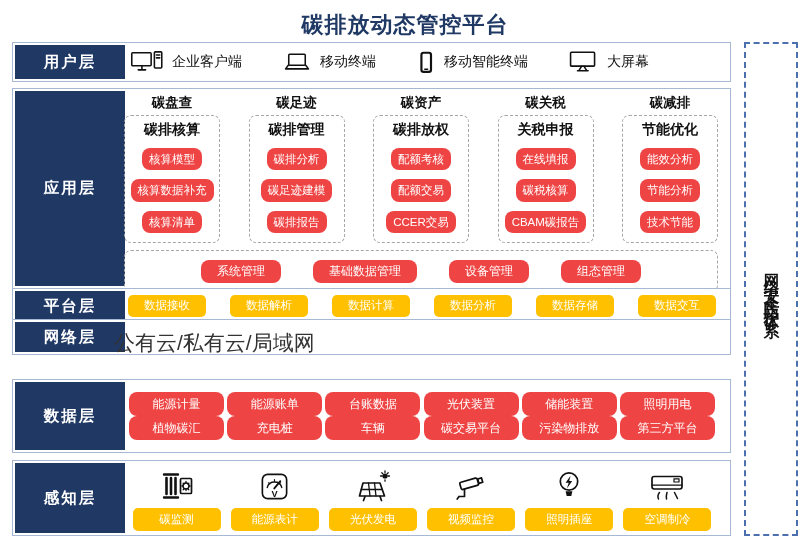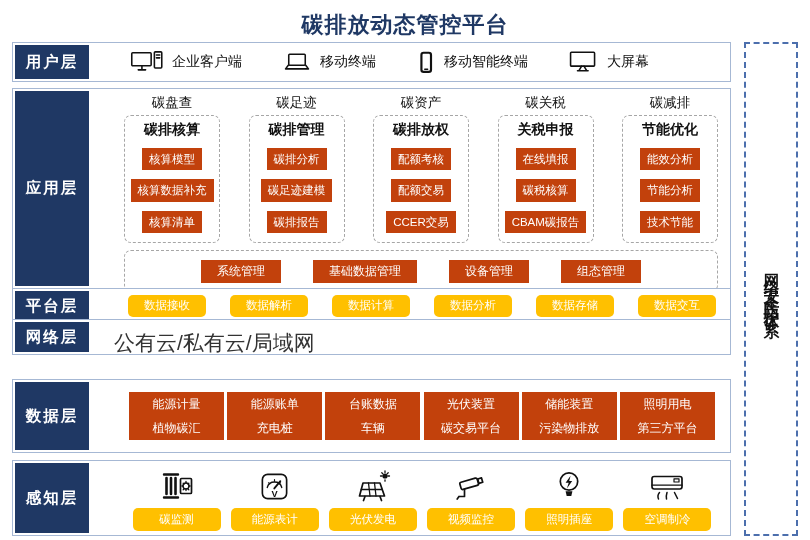--- a/index.html
+++ b/index.html
@@ -3,46 +3,46 @@
 <meta charset="utf-8">
 <style>
   html,body{margin:0;padding:0;background:#fff;}
   .stage{position:relative;width:810px;height:540px;background:#fff;
          font-family:"Liberation Sans",sans-serif;overflow:hidden;}
   .title{position:absolute;top:10px;left:0;right:0;text-align:center;
          font-size:22px;font-weight:bold;color:#1F3864;letter-spacing:1px;}
 
   .layer{position:absolute;left:12px;width:719px;background:#fff;
          border:1.6px solid #A6B8D4;box-sizing:border-box;}
-  .layer-label{position:absolute;top:2px;left:2px;bottom:2px;width:74px;
+  .layer-label{position:absolute;top:2px;left:2px;bottom:2px;width:110px;
          background:#1F3864;color:#fff;font-weight:bold;font-size:15.5px;
          display:flex;align-items:center;justify-content:center;letter-spacing:2px;}
   .layer-content{position:absolute;left:101px;right:0;top:0;bottom:0;}
 
   .layer-user{top:42px;height:40px;}
   .layer-app{top:88px;height:201px;}
   .layer-platform{top:288px;height:36px;}
   .layer-network{top:319px;height:36px;}
   .layer-data{top:379px;height:74px;}
   .layer-perception{top:460px;height:76px;}
 
   .user-content{display:flex;align-items:center;gap:40px;padding-left:16px;}
   .device{display:flex;align-items:center;gap:8px;font-size:14px;color:#111;}
   .device .icon svg{display:block;}
   .ic{stroke:#111;fill:none;stroke-width:1.7;stroke-linecap:round;stroke-linejoin:round;}
   .icf{fill:#111;stroke:none;}
 
   .app-content{padding:5px 12px 0 10px;box-sizing:border-box;}
   .app-cols{display:flex;justify-content:space-between;}
   .app-col{width:96px;text-align:center;}
-  .app-col-header{font-size:13.5px;font-weight:normal;color:#111;margin-bottom:3px;}
+  .app-col-header{font-size:13.5px;font-weight:bold;color:#111;margin-bottom:3px;}
   .col-box{border:1.6px dashed #A6A6A6;border-radius:7px;padding:5px 2px 9px;
            display:flex;flex-direction:column;align-items:center;gap:9px;box-sizing:border-box;}
   .app-col-subtitle{font-size:14px;font-weight:bold;color:#111;}
-  .btn-navy{background:#c2410c;color:#fff;font-size:11.5px;border-radius:0;
+  .btn-navy{background:#ef4444;color:#fff;font-size:11.5px;border-radius:8px;
             padding:4px 7px;white-space:nowrap;line-height:1.25;}
   .common-box{border:1.6px dashed #A6A6A6;border-radius:7px;margin-top:7px;height:42px;
               display:flex;align-items:center;justify-content:center;gap:32px;box-sizing:border-box;}
   .common-box .btn-navy{padding:4px 16px;font-size:12px;}
 
   .platform-content{display:flex;align-items:center;justify-content:space-between;padding:0 14px;}
   .btn-yellow{background:#FFC000;color:#fff;font-size:11.5px;border-radius:5px;
               text-align:center;padding:4.5px 0;width:78px;line-height:1.2;}
 
   .network-content{display:flex;align-items:center;justify-content:flex-start;

